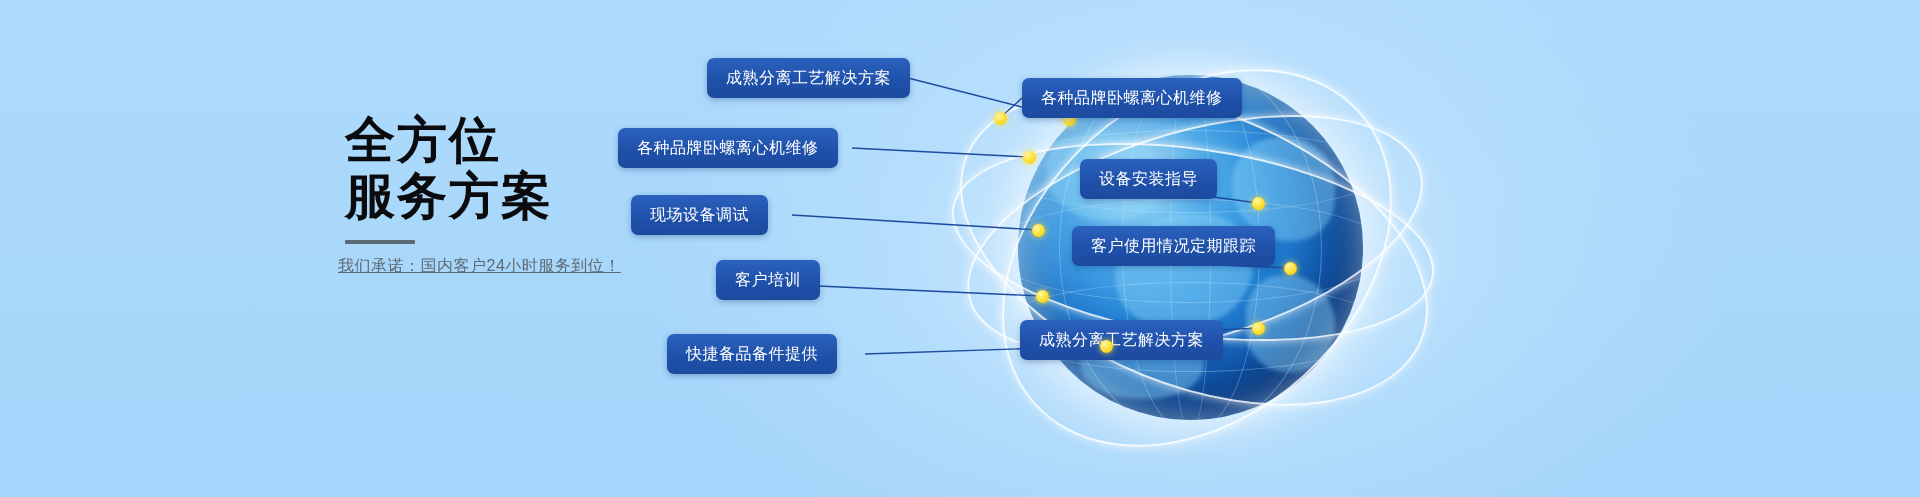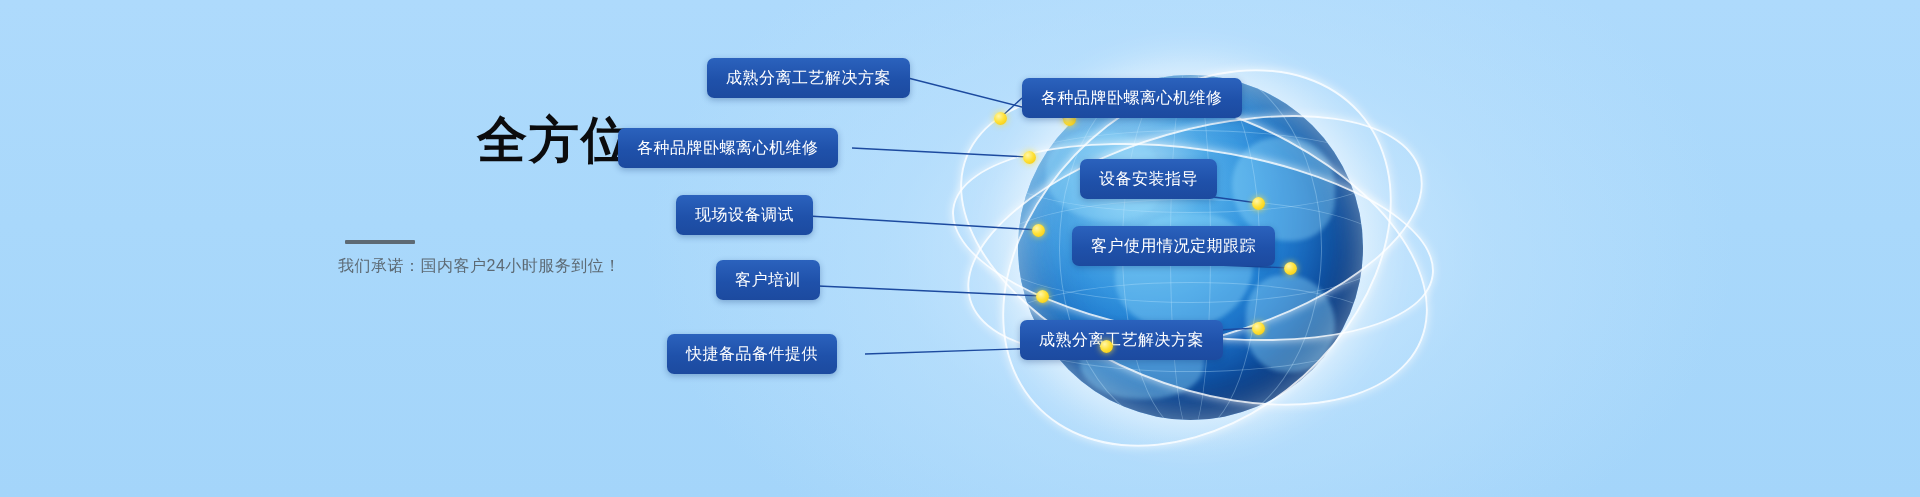--- a/index.html
+++ b/index.html
@@ -24,34 +24,34 @@
     width:420px;
   }
   .headline {
     font-family:"DejaVu Sans","Liberation Sans",sans-serif;
     font-size:50px;
     font-weight:bold;
     line-height:56px;
     color:#0b0b0d;
     letter-spacing:2px;
     white-space:nowrap;
-    text-align:center;
   }
   #divider {
     position:absolute; left:345px; top:240px;
     width:70px; height:4px;
     background:#5d6a74;
     border-radius:1px;
   }
   #promise {
     position:absolute; left:338px; top:256px;
     font-size:16px;
     color:#5d6a74;
     letter-spacing:0.5px;
     white-space:nowrap;
+    text-decoration:underline;
   }
 
   
   #globe-wrap {
     position:absolute;
     left:800px; top:-20px;
     width:780px; height:540px;
   }
   #glow {
     position:absolute; left:0; top:0; width:780px; height:540px;
@@ -127,20 +127,21 @@
     box-shadow:0 0 6px rgba(255,226,58,0.85);
   }
 </style>
 </head>
 <body>
 
 <div id="banner">
 
   <div id="left-text">
     <div class="headline">全方位</div>
+    <div class="headline">服务方案</div>
   </div>
   <div id="divider"></div>
   <div id="promise">我们承诺：国内客户24小时服务到位！</div>
 
   <div id="globe-wrap">
     <div id="glow"></div>
     <div id="globe">
       <div class="continent c1"></div>
       <div class="continent c2"></div>
       <div class="continent c3"></div>
@@ -174,21 +175,21 @@
 
   <div id="labels">
       <div class="pill" style="left: 707px; top: 58px;">成熟分离工艺解决方案</div>
       <div class="dot" style="left: 1063px; top: 113px;"></div>
       <div class="pill" style="left: 1022px; top: 78px;">各种品牌卧螺离心机维修</div>
       <div class="dot" style="left: 994px; top: 112px;"></div>
       <div class="pill" style="left: 618px; top: 128px;">各种品牌卧螺离心机维修</div>
       <div class="dot" style="left: 1023px; top: 151px;"></div>
       <div class="pill" style="left: 1080px; top: 159px;">设备安装指导</div>
       <div class="dot" style="left: 1252px; top: 197px;"></div>
-      <div class="pill" style="left: 676px; top: 195px;">现场设备调试</div>
+      <div class="pill" style="left: 631px; top: 195px;">现场设备调试</div>
       <div class="dot" style="left: 1032px; top: 224px;"></div>
       <div class="pill" style="left: 1072px; top: 226px;">客户使用情况定期跟踪</div>
       <div class="dot" style="left: 1284px; top: 262px;"></div>
       <div class="pill" style="left: 716px; top: 260px;">客户培训</div>
       <div class="dot" style="left: 1036px; top: 290px;"></div>
       <div class="pill" style="left: 1020px; top: 320px;">成熟分离工艺解决方案</div>
       <div class="dot" style="left: 1252px; top: 322px;"></div>
       <div class="pill" style="left: 667px; top: 334px;">快捷备品备件提供</div>
       <div class="dot" style="left: 1100px; top: 340px;"></div>
     </div>

